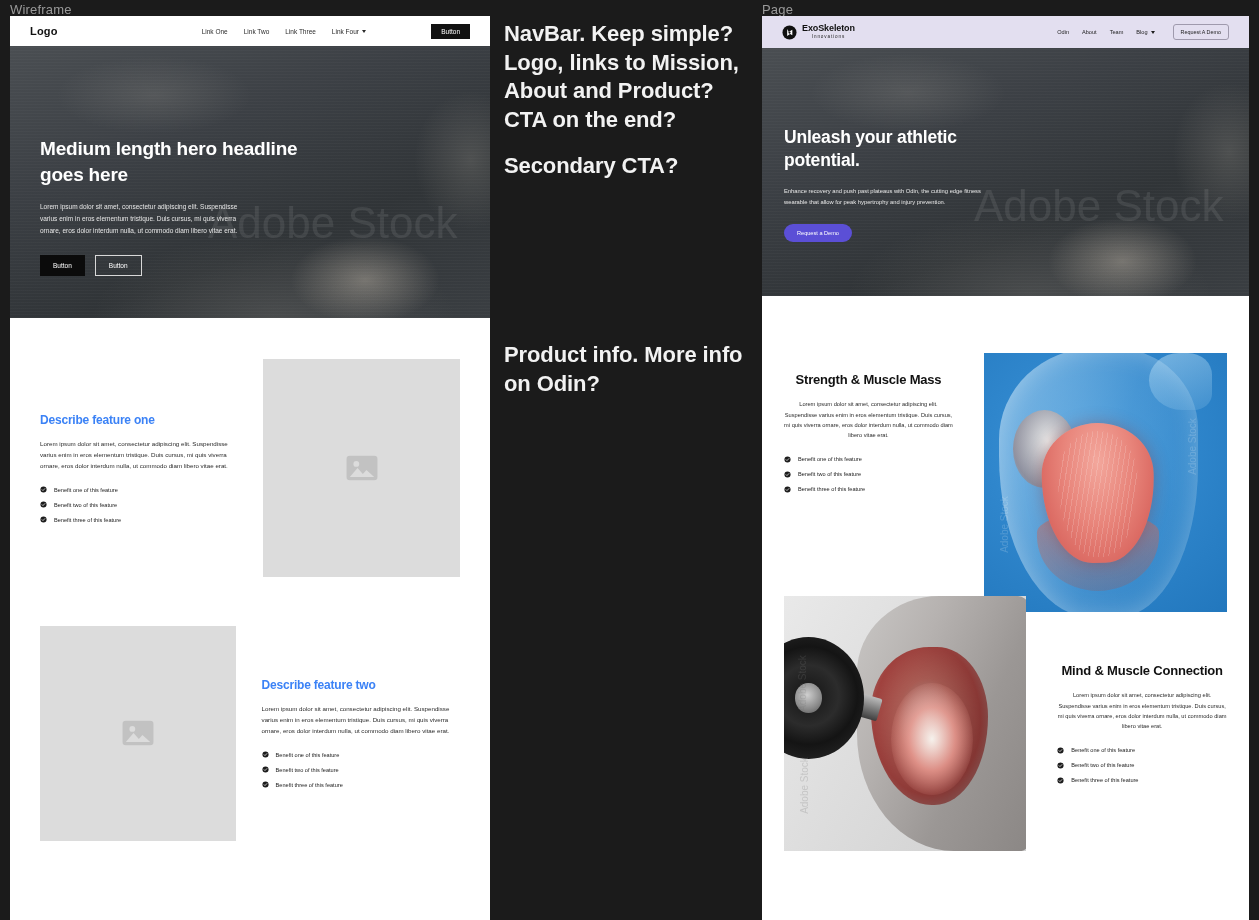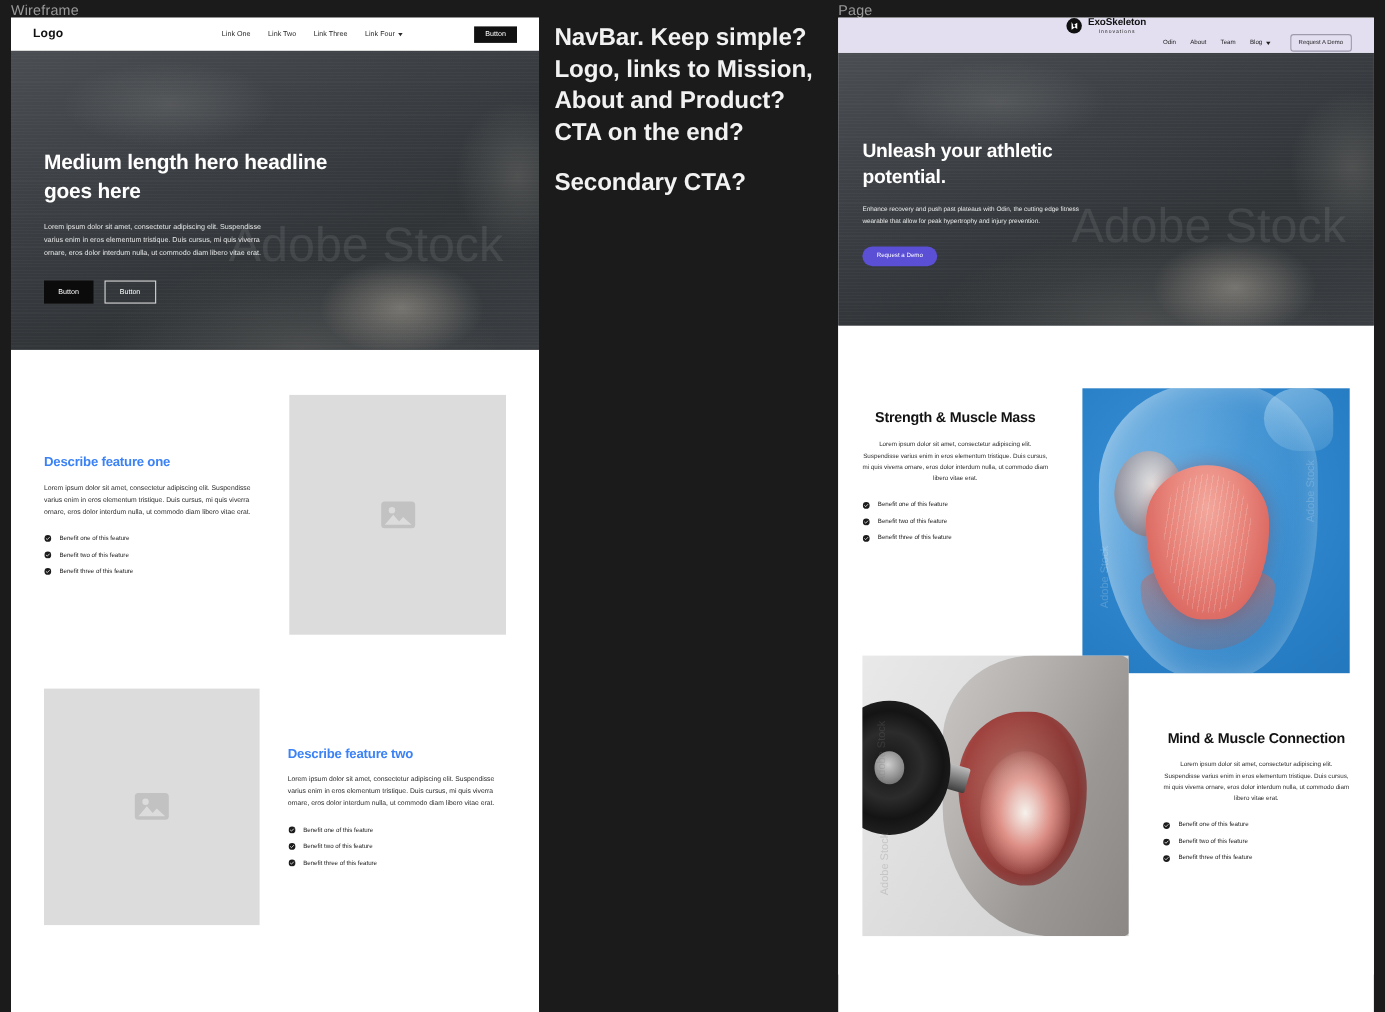--- a/index.html
+++ b/index.html
@@ -95,21 +95,21 @@
     line-height: 1.3; letter-spacing: -.1px;
   }
   .anno.a1 { margin-top: 6px; }
   .anno.a2 { margin-top: 86px; }
   .anno.a3 { margin-top: 18px; }
   .anno.a4 { margin-top: 160px; }
 
   
   .pg-nav {
     height: 32px; background: #e3dff0; display: flex; align-items: center;
-    padding: 0 20px; position: relative; z-index: 3; flex-direction: column;
+    padding: 0 20px; position: relative; z-index: 3;
   }
   .pg-brand { display: flex; align-items: center; gap: 5px; }
   .pg-mark { width: 15px; height: 15px; }
   .pg-brand-text { line-height: 1; }
   .pg-brand-name { font-size: 9px; font-weight: bold; color: #111; letter-spacing: -.1px; }
   .pg-brand-sub  { font-size: 4.6px; color: #222; letter-spacing: .9px; margin-top: 1.5px; text-align: center; }
   .pg-links { margin-left: auto; display: flex; align-items: center; gap: 13px; }
   .pg-link { font-size: 5.6px; color: #1d1d1d; display: flex; align-items: center; gap: 3px; }
   .chev-d { width: 0; height: 0; border-left: 2.5px solid transparent;
             border-right: 2.5px solid transparent; border-top: 3px solid #1d1d1d; }
@@ -332,20 +332,21 @@
             </div>
           </div>
         </div>
       </div>
     </div>
   </div>
 
   <div class="annotations">
     <div class="anno a1">NavBar. Keep simple? Logo, links to Mission, About and Product? CTA on the end?</div>
     <div class="anno a3">Secondary CTA?</div>
+    <div class="anno a4">Product info. More info on Odin?</div>
   </div>
 
   <div class="col col-page">
 
     <div class="pg-nav">
       <div class="pg-brand">
         <svg class="pg-mark" viewBox="0 0 32 32">
           <circle cx="16" cy="16" r="15" fill="#101010"></circle>
           <path d="M11 8.5v15l6-4.2-6-10.8z" fill="#fff"></path>
           <path d="M12 16l10-6v12l-10-6z" fill="#fff"></path>

